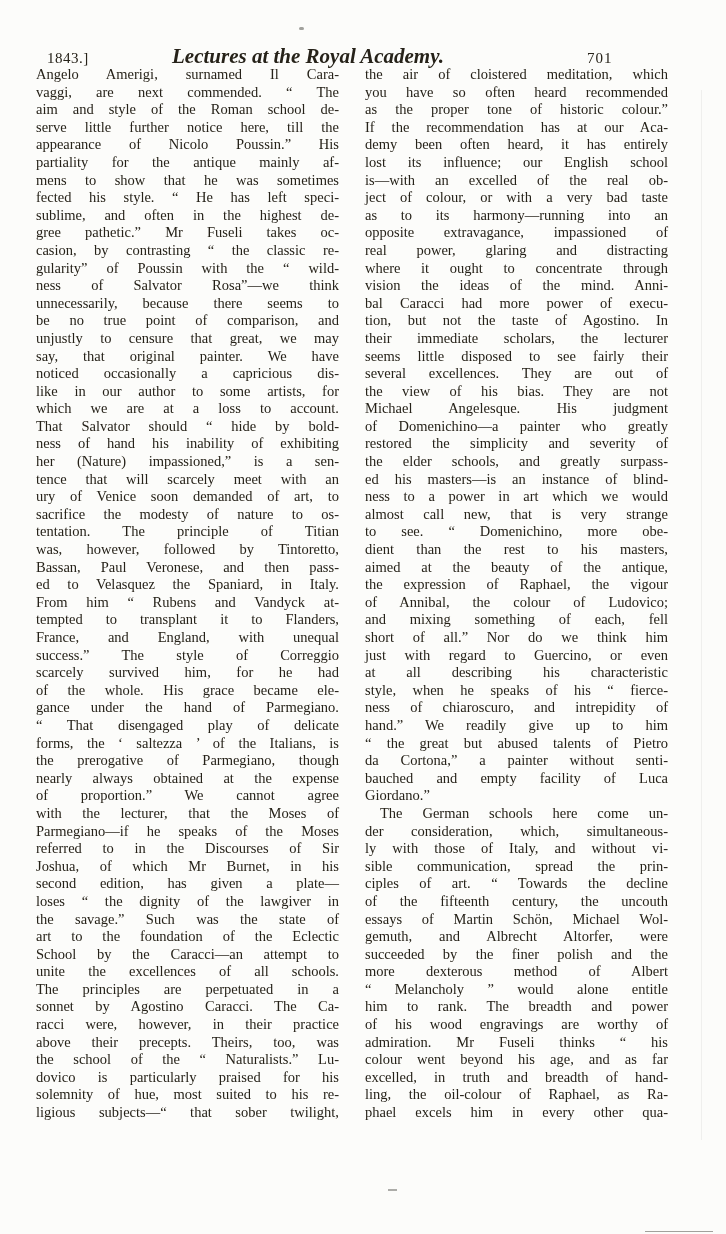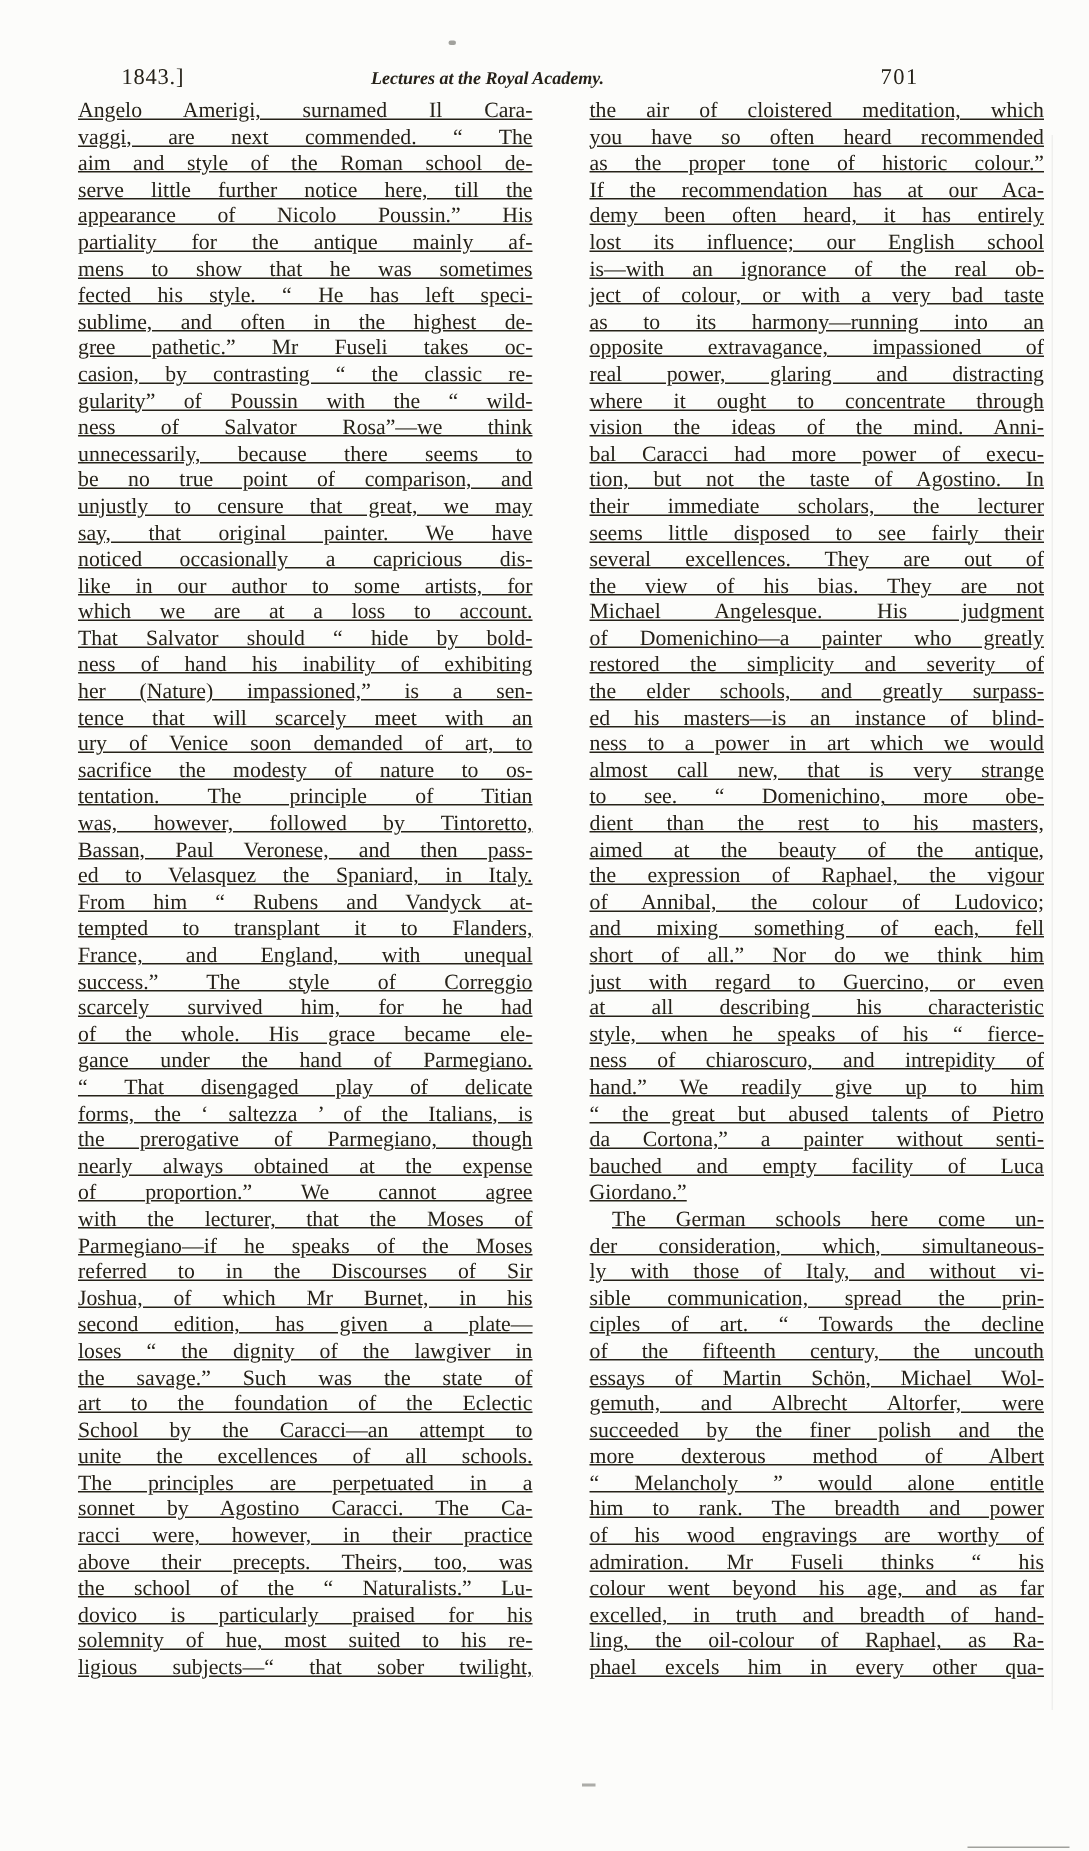--- a/index.html
+++ b/index.html
@@ -14,33 +14,33 @@
     position: relative;
     width: 726px; height: 1234px;
     background: #fcfcfa;
   }
   .page-header {
     position: absolute;
     top: 44px; left: 47px; width: 632px;
     display: flex; align-items: baseline;
     font-size: 15px;
   }
-  .hdr-year { width: 92px; letter-spacing: 0.5px; margin-left: 34px; }
+  .hdr-year { width: 92px; letter-spacing: 0.5px; }
   .hdr-title {
     flex: 1; text-align: center;
     font-style: italic; font-weight: 600;
-    font-size: 12px;
+    font-size: 21px;
     transform: translateX(-55px);
     white-space: nowrap;
   }
   .hdr-pageno { width: 92px; text-align: left; letter-spacing: 1px; }
   .columns {
     position: absolute;
-    top: 66px; left: 52px; width: 632px;
-    display: flex; gap: 38px; text-decoration: underline;
+    top: 66px; left: 36px; width: 632px;
+    display: flex; gap: 26px;
   }
   .column { width: 303px; }
   .para { width: 303px; }
   .line {
     font-size: 14.5px;
     line-height: 17.6px;
     height: 17.6px;
     white-space: nowrap;
     text-align: justify;
     text-align-last: justify;
@@ -136,21 +136,21 @@
     </div>
 
     <div class="column">
       <div class="para para-end">
           <div class="line">the air of cloistered meditation, which</div>
           <div class="line">you have so often heard recommended</div>
           <div class="line">as the proper tone of historic colour.”</div>
           <div class="line">If the recommendation has at our Aca-</div>
           <div class="line">demy been often heard, it has entirely</div>
           <div class="line">lost its influence; our English school</div>
-          <div class="line">is—with an ignorance of the real ob-</div>
+          <div class="line">is—with an excelled of the real ob-</div>
           <div class="line">ject of colour, or with a very bad taste</div>
           <div class="line">as to its harmony—running into an</div>
           <div class="line">opposite extravagance, impassioned of</div>
           <div class="line">real power, glaring and distracting</div>
           <div class="line">where it ought to concentrate through</div>
           <div class="line">vision the ideas of the mind. Anni-</div>
           <div class="line">bal Caracci had more power of execu-</div>
           <div class="line">tion, but not the taste of Agostino. In</div>
           <div class="line">their immediate scholars, the lecturer</div>
           <div class="line">seems little disposed to see fairly their</div>

